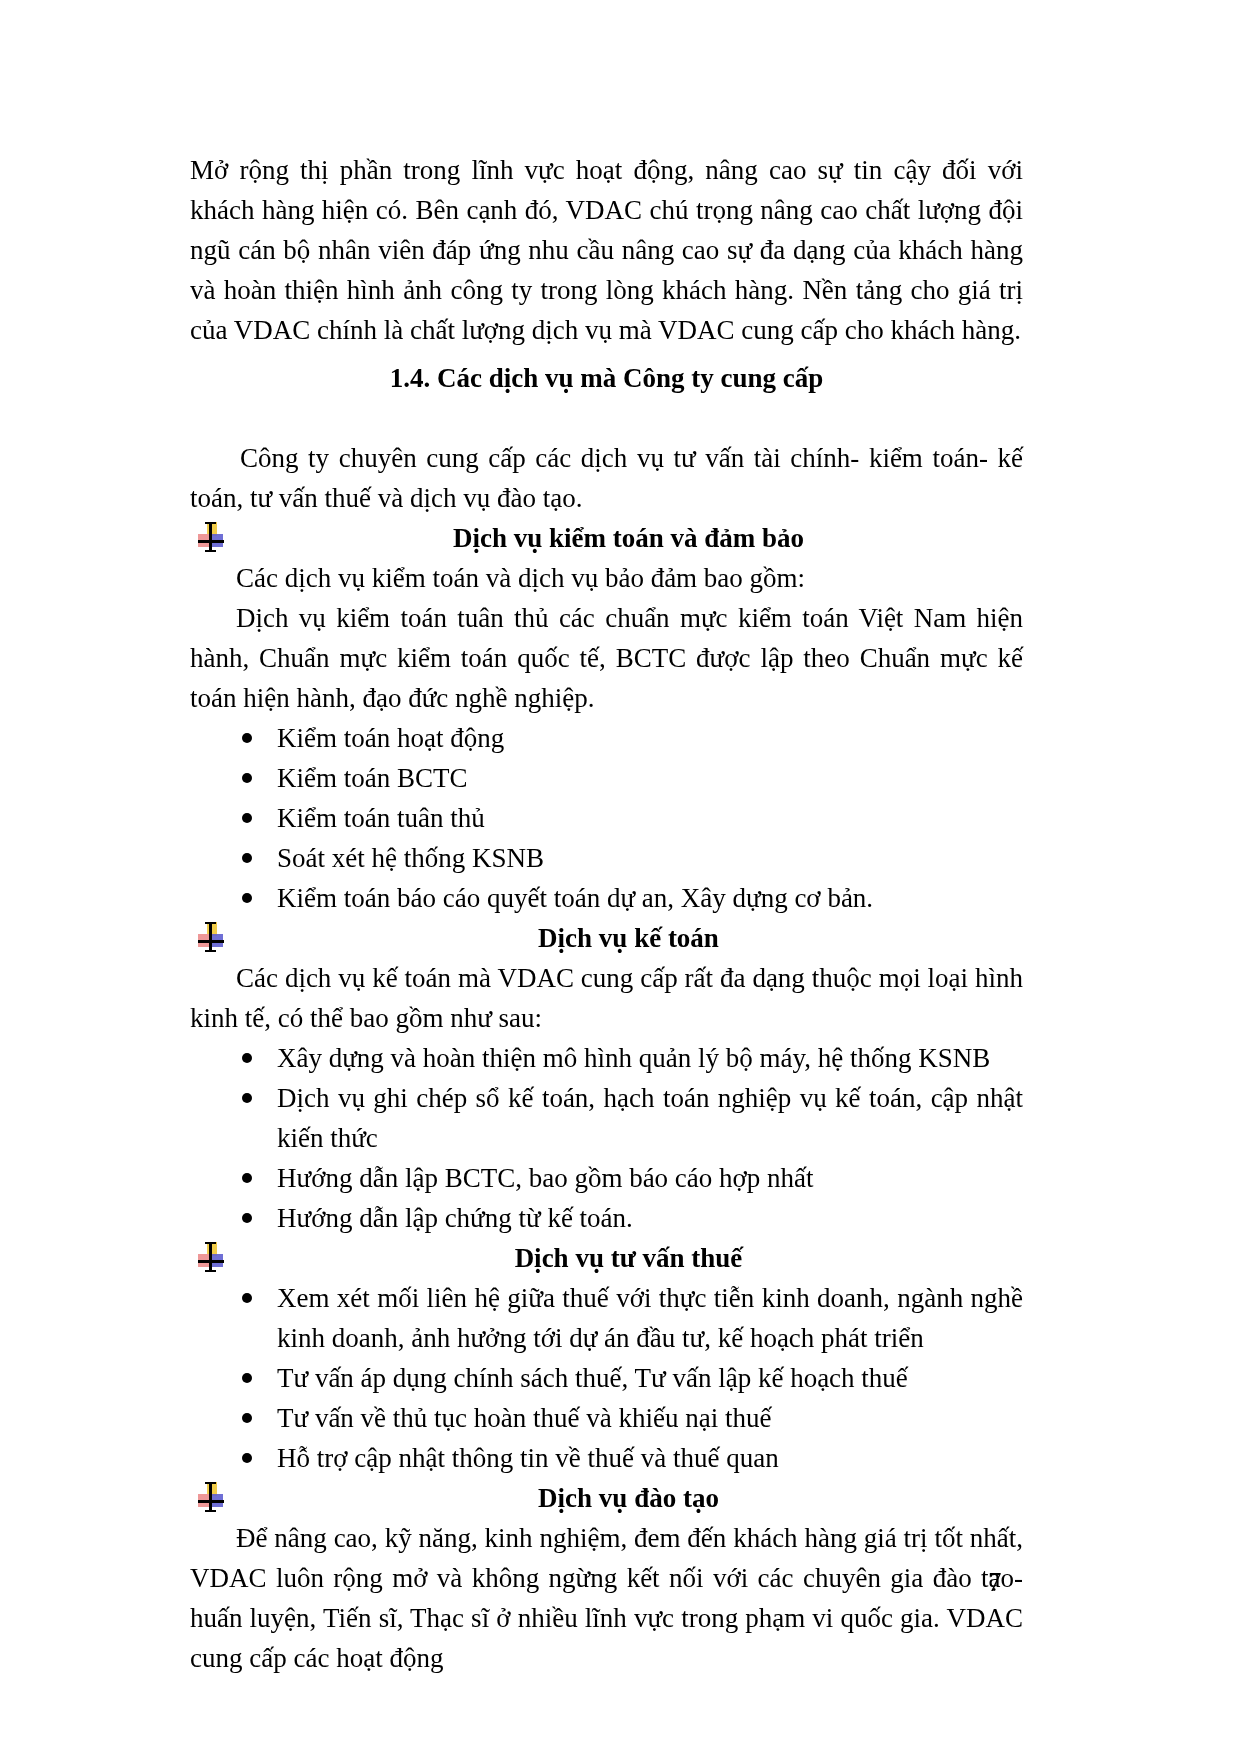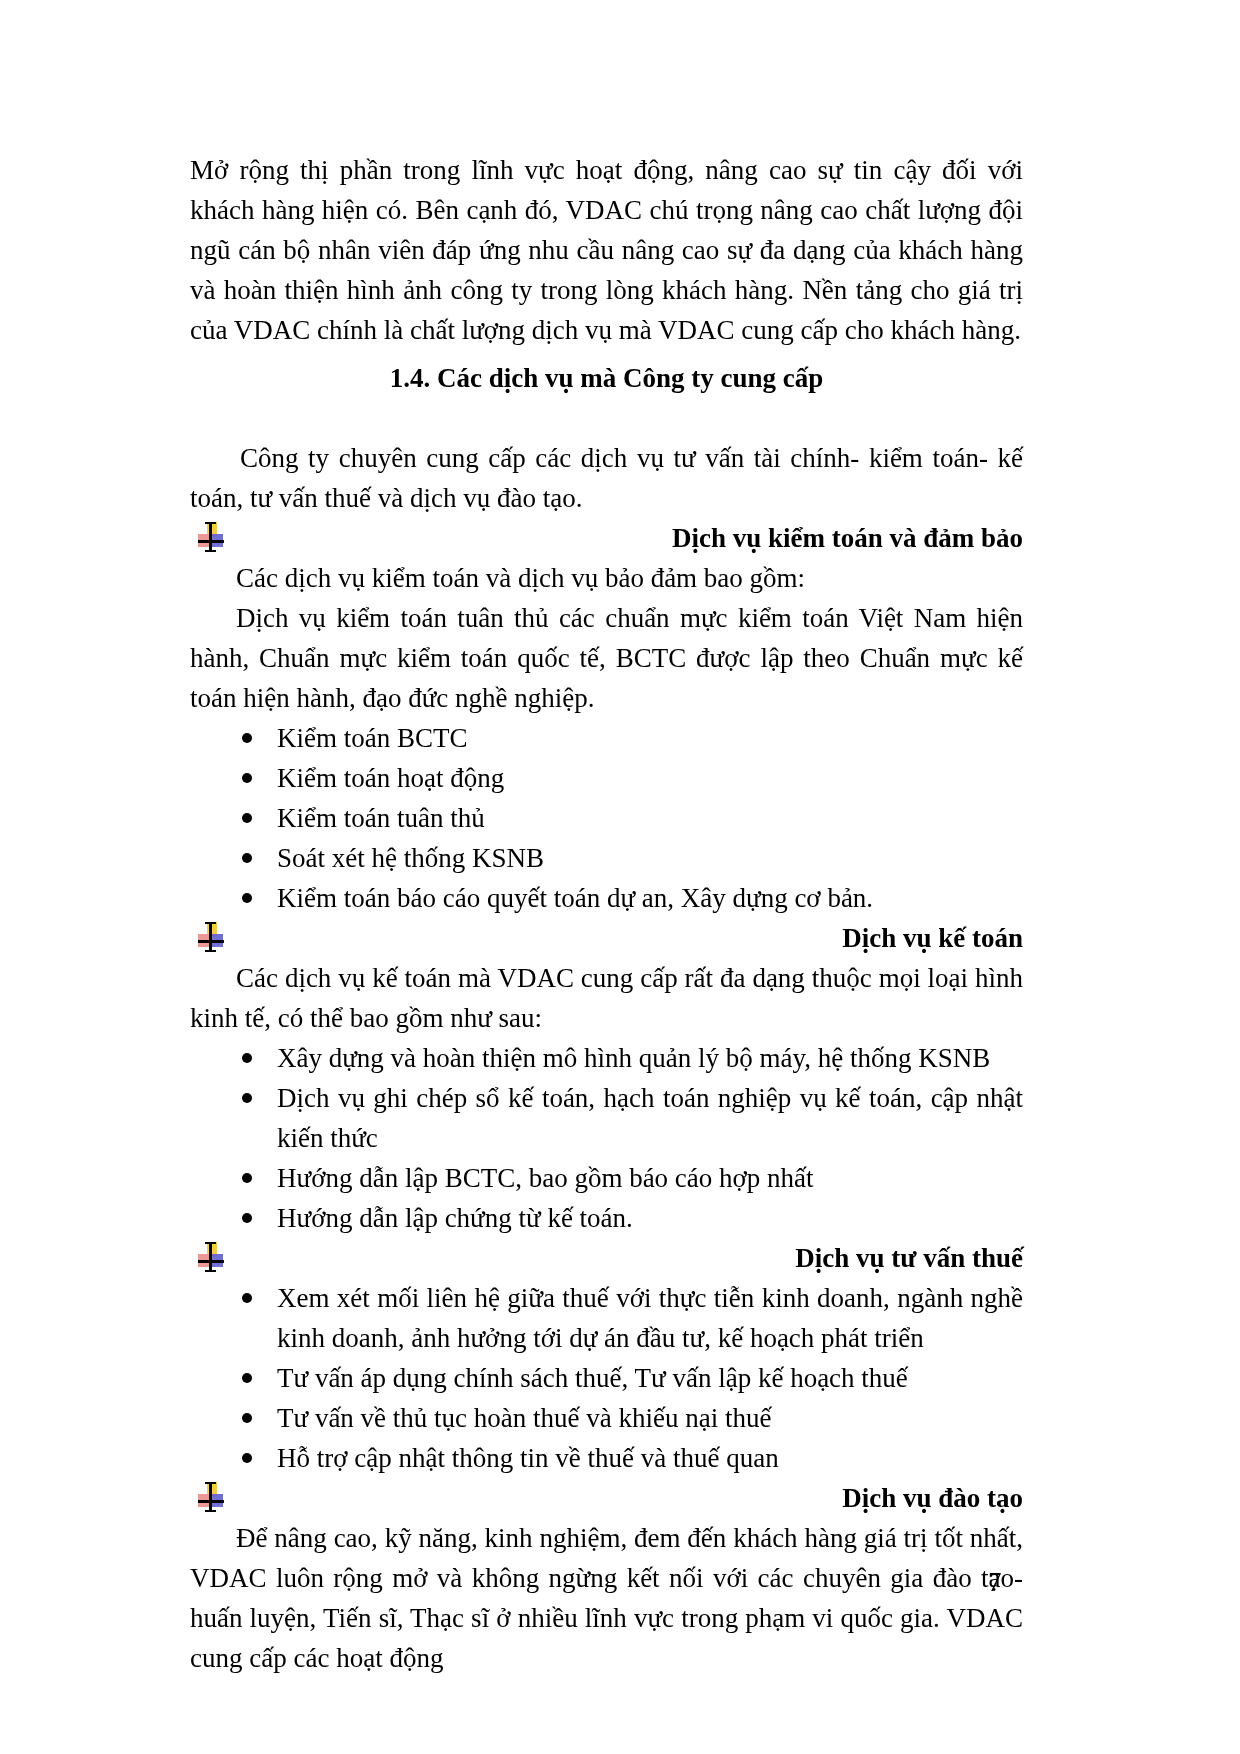--- a/index.html
+++ b/index.html
@@ -19,21 +19,21 @@
   }
   p { margin:0; }
   .indent { text-indent:46px; }
   .lead { text-indent:50px; }
   .sec-heading {
     font-weight:bold; text-align:center;
     margin-top:8px; margin-bottom:40px;
   }
   .flag {
     position:relative; padding-left:44px;
-    font-weight:bold; text-align:right;
+    font-weight:bold; text-align:center;
   }
   .flag-icon { position:absolute; left:8px; top:4px; width:28px; height:31px; }
   .flag-icon .fy { position:absolute; left:9px;  top:0;    width:10px; height:14px; background:#f2cd4a; }
   .flag-icon .fp { position:absolute; left:0;    top:12px; width:13px; height:13px; background:#ee9898; }
   .flag-icon .fb { position:absolute; left:12px; top:12px; width:13px; height:13px; background:#5f5fd0; opacity:.9; }
   .flag-icon .fv { position:absolute; left:11px; top:0;    width:3px;  height:30px; background:#000; }
   .flag-icon .fh { position:absolute; left:0;    top:18px; width:26px; height:3px;  background:#000; }
   .flag-icon .ft { position:absolute; left:7px;  top:0;    width:11px; height:2px;  background:#000; }
   .flag-icon .fbt{ position:absolute; left:7px;  top:28px; width:11px; height:2px;  background:#000; }
   .bullet { position:relative; padding-left:87px; }
@@ -65,22 +65,22 @@
           <span class="fb"></span>
           <span class="fv"></span>
           <span class="fh"></span>
           <span class="ft"></span>
           <span class="fbt"></span>
         </span>
       <span>Dịch vụ kiểm toán và đảm bảo</span>
     </p>
     <p class="para indent">Các dịch vụ kiểm toán và dịch vụ bảo đảm bao gồm:</p>
     <p class="para indent">Dịch vụ kiểm toán tuân thủ các chuẩn mực kiểm toán Việt Nam hiện hành, Chuẩn mực kiểm toán quốc tế, BCTC được lập theo Chuẩn mực kế toán hiện hành, đạo đức nghề nghiệp.</p>
+    <p class="bullet">Kiểm toán hoạt động</p>
     <p class="bullet">Kiểm toán BCTC</p>
-    <p class="bullet">Kiểm toán hoạt động</p>
     <p class="bullet">Kiểm toán tuân thủ</p>
     <p class="bullet">Soát xét hệ thống KSNB</p>
     <p class="bullet">Kiểm toán báo cáo quyết toán dự an, Xây dựng cơ bản.</p>
 
     <p class="flag">
       <span class="flag-icon">
           <span class="fy"></span>
           <span class="fp"></span>
           <span class="fb"></span>
           <span class="fv"></span>

